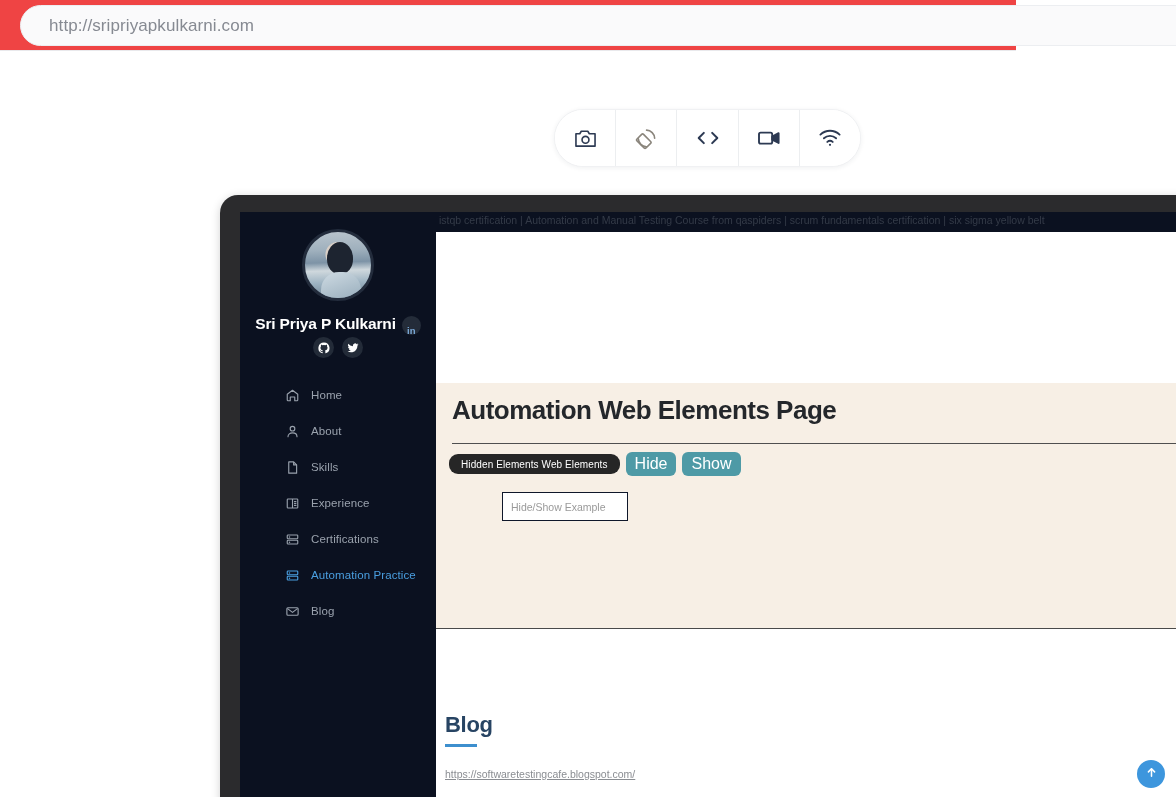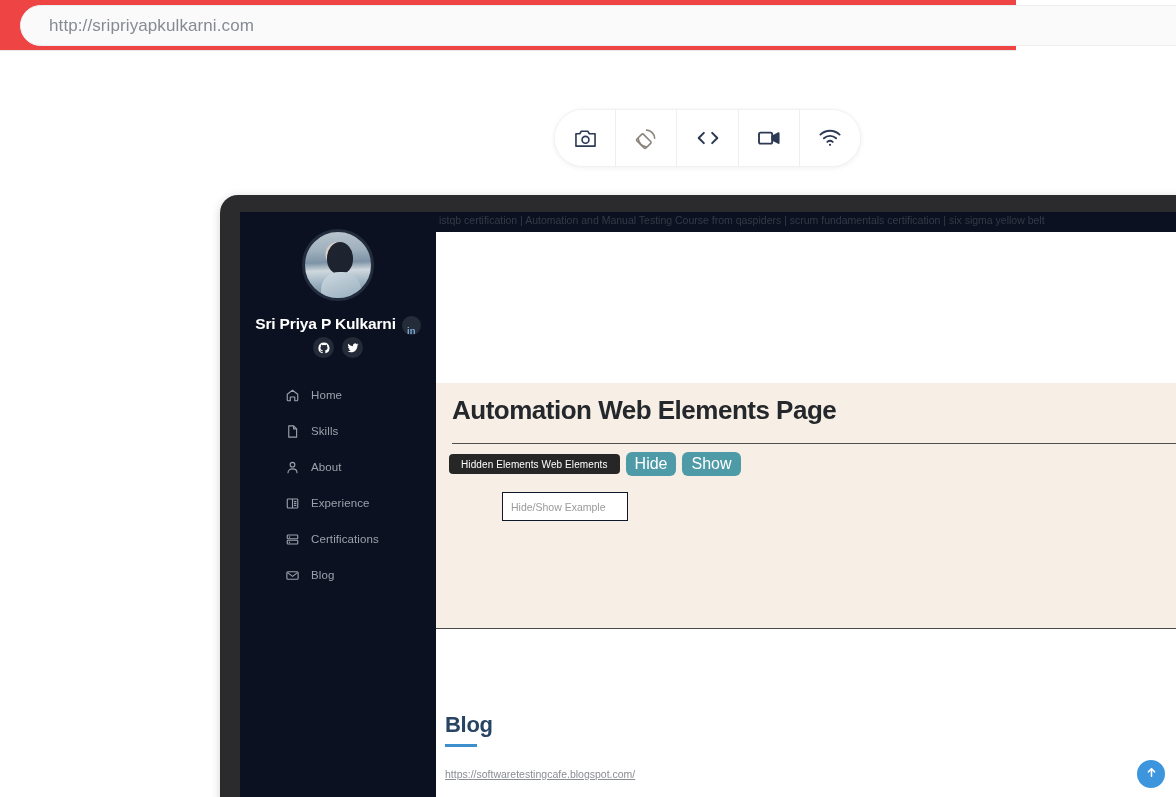--- a/index.html
+++ b/index.html
@@ -172,21 +172,21 @@
     position: absolute; left: 16px; top: 60px;
     width: 790px; height: 1px; background: #4f4f4f;
   }
   #btn-row {
     position: absolute; left: 13px; top: 69px;
     display: flex; align-items: center; gap: 6px;
   }
   #hidden-pill {
     height: 20px;
     background: #262626; color: #ffffff;
-    border-radius: 4px;
+    border-radius: 9px;
     padding: 0 12px;
     display: flex; align-items: center;
     font-size: 10px; letter-spacing: .1px;
     cursor: pointer;
   }
   .teal-btn {
     height: 24px;
     background: #4e9aa6; color: #ffffff;
     border: none; border-radius: 6px;
     padding: 0 9px;
@@ -323,36 +323,36 @@
           <span class="nav-ico">
             <svg width="15" height="15" viewBox="0 0 20 20" fill="none" stroke="#9aa2ad" stroke-width="1.5" stroke-linejoin="round">
               <path d="M3 8.4 10 3l7 5.4V16a1 1 0 0 1-1 1h-3v-5H7v5H4a1 1 0 0 1-1-1z"></path>
             </svg>
           </span>
           <span class="nav-lbl">Home</span>
         </div>
 
         <div class="nav-item">
           <span class="nav-ico">
+            <svg width="15" height="15" viewBox="0 0 20 20" fill="none" stroke="#9aa2ad" stroke-width="1.5">
+              <circle cx="10" cy="6.3" r="3.1"></circle>
+              <path d="M4 17c0-3.3 2.7-5.2 6-5.2s6 1.9 6 5.2" stroke-linecap="round"></path>
+            </svg>
+          </span>
+          <span class="nav-lbl">About</span>
+        </div>
+
+        <div class="nav-item">
+          <span class="nav-ico">
             <svg width="15" height="15" viewBox="0 0 20 20" fill="none" stroke="#9aa2ad" stroke-width="1.5" stroke-linejoin="round">
               <path d="M5 2.5h6.5L15.5 6.5V17.5H5z"></path>
               <path d="M11.5 2.5v4h4"></path>
             </svg>
           </span>
           <span class="nav-lbl">Skills</span>
-        </div>
-
-        <div class="nav-item">
-          <span class="nav-ico">
-            <svg width="15" height="15" viewBox="0 0 20 20" fill="none" stroke="#9aa2ad" stroke-width="1.5">
-              <circle cx="10" cy="6.3" r="3.1"></circle>
-              <path d="M4 17c0-3.3 2.7-5.2 6-5.2s6 1.9 6 5.2" stroke-linecap="round"></path>
-            </svg>
-          </span>
-          <span class="nav-lbl">About</span>
         </div>
 
         <div class="nav-item">
           <span class="nav-ico">
             <svg width="15" height="15" viewBox="0 0 20 20" fill="none" stroke="#9aa2ad" stroke-width="1.5">
               <rect x="3" y="4" width="14" height="12" rx="1"></rect>
               <path d="M10 4v12"></path>
               <path d="M12.6 7.5h2M12.6 10h2M12.6 12.5h2" stroke-linecap="round"></path>
             </svg>
           </span>
@@ -363,20 +363,30 @@
           <span class="nav-ico">
             <svg width="15" height="15" viewBox="0 0 20 20" fill="none" stroke="#9aa2ad" stroke-width="1.5">
               <rect x="3" y="4" width="14" height="5" rx="1"></rect>
               <rect x="3" y="11" width="14" height="5" rx="1"></rect>
               <path d="M6 6.5h.01M6 13.5h.01" stroke-linecap="round" stroke-width="2"></path>
             </svg>
           </span>
           <span class="nav-lbl">Certifications</span>
         </div>
 
+        <div class="nav-item active">
+          <span class="nav-ico">
+            <svg width="15" height="15" viewBox="0 0 20 20" fill="none" stroke="#4a9fe0" stroke-width="1.5">
+              <rect x="3" y="4" width="14" height="5" rx="1"></rect>
+              <rect x="3" y="11" width="14" height="5" rx="1"></rect>
+              <path d="M6 6.5h.01M6 13.5h.01" stroke-linecap="round" stroke-width="2"></path>
+            </svg>
+          </span>
+          <span class="nav-lbl">Automation Practice</span>
+        </div>
 
         <div class="nav-item">
           <span class="nav-ico">
             <svg width="15" height="15" viewBox="0 0 20 20" fill="none" stroke="#9aa2ad" stroke-width="1.5" stroke-linejoin="round">
               <rect x="2.5" y="5" width="15" height="10" rx="1.4"></rect>
               <path d="m3.4 6.2 6.6 5 6.6-5"></path>
             </svg>
           </span>
           <span class="nav-lbl">Blog</span>
         </div>

